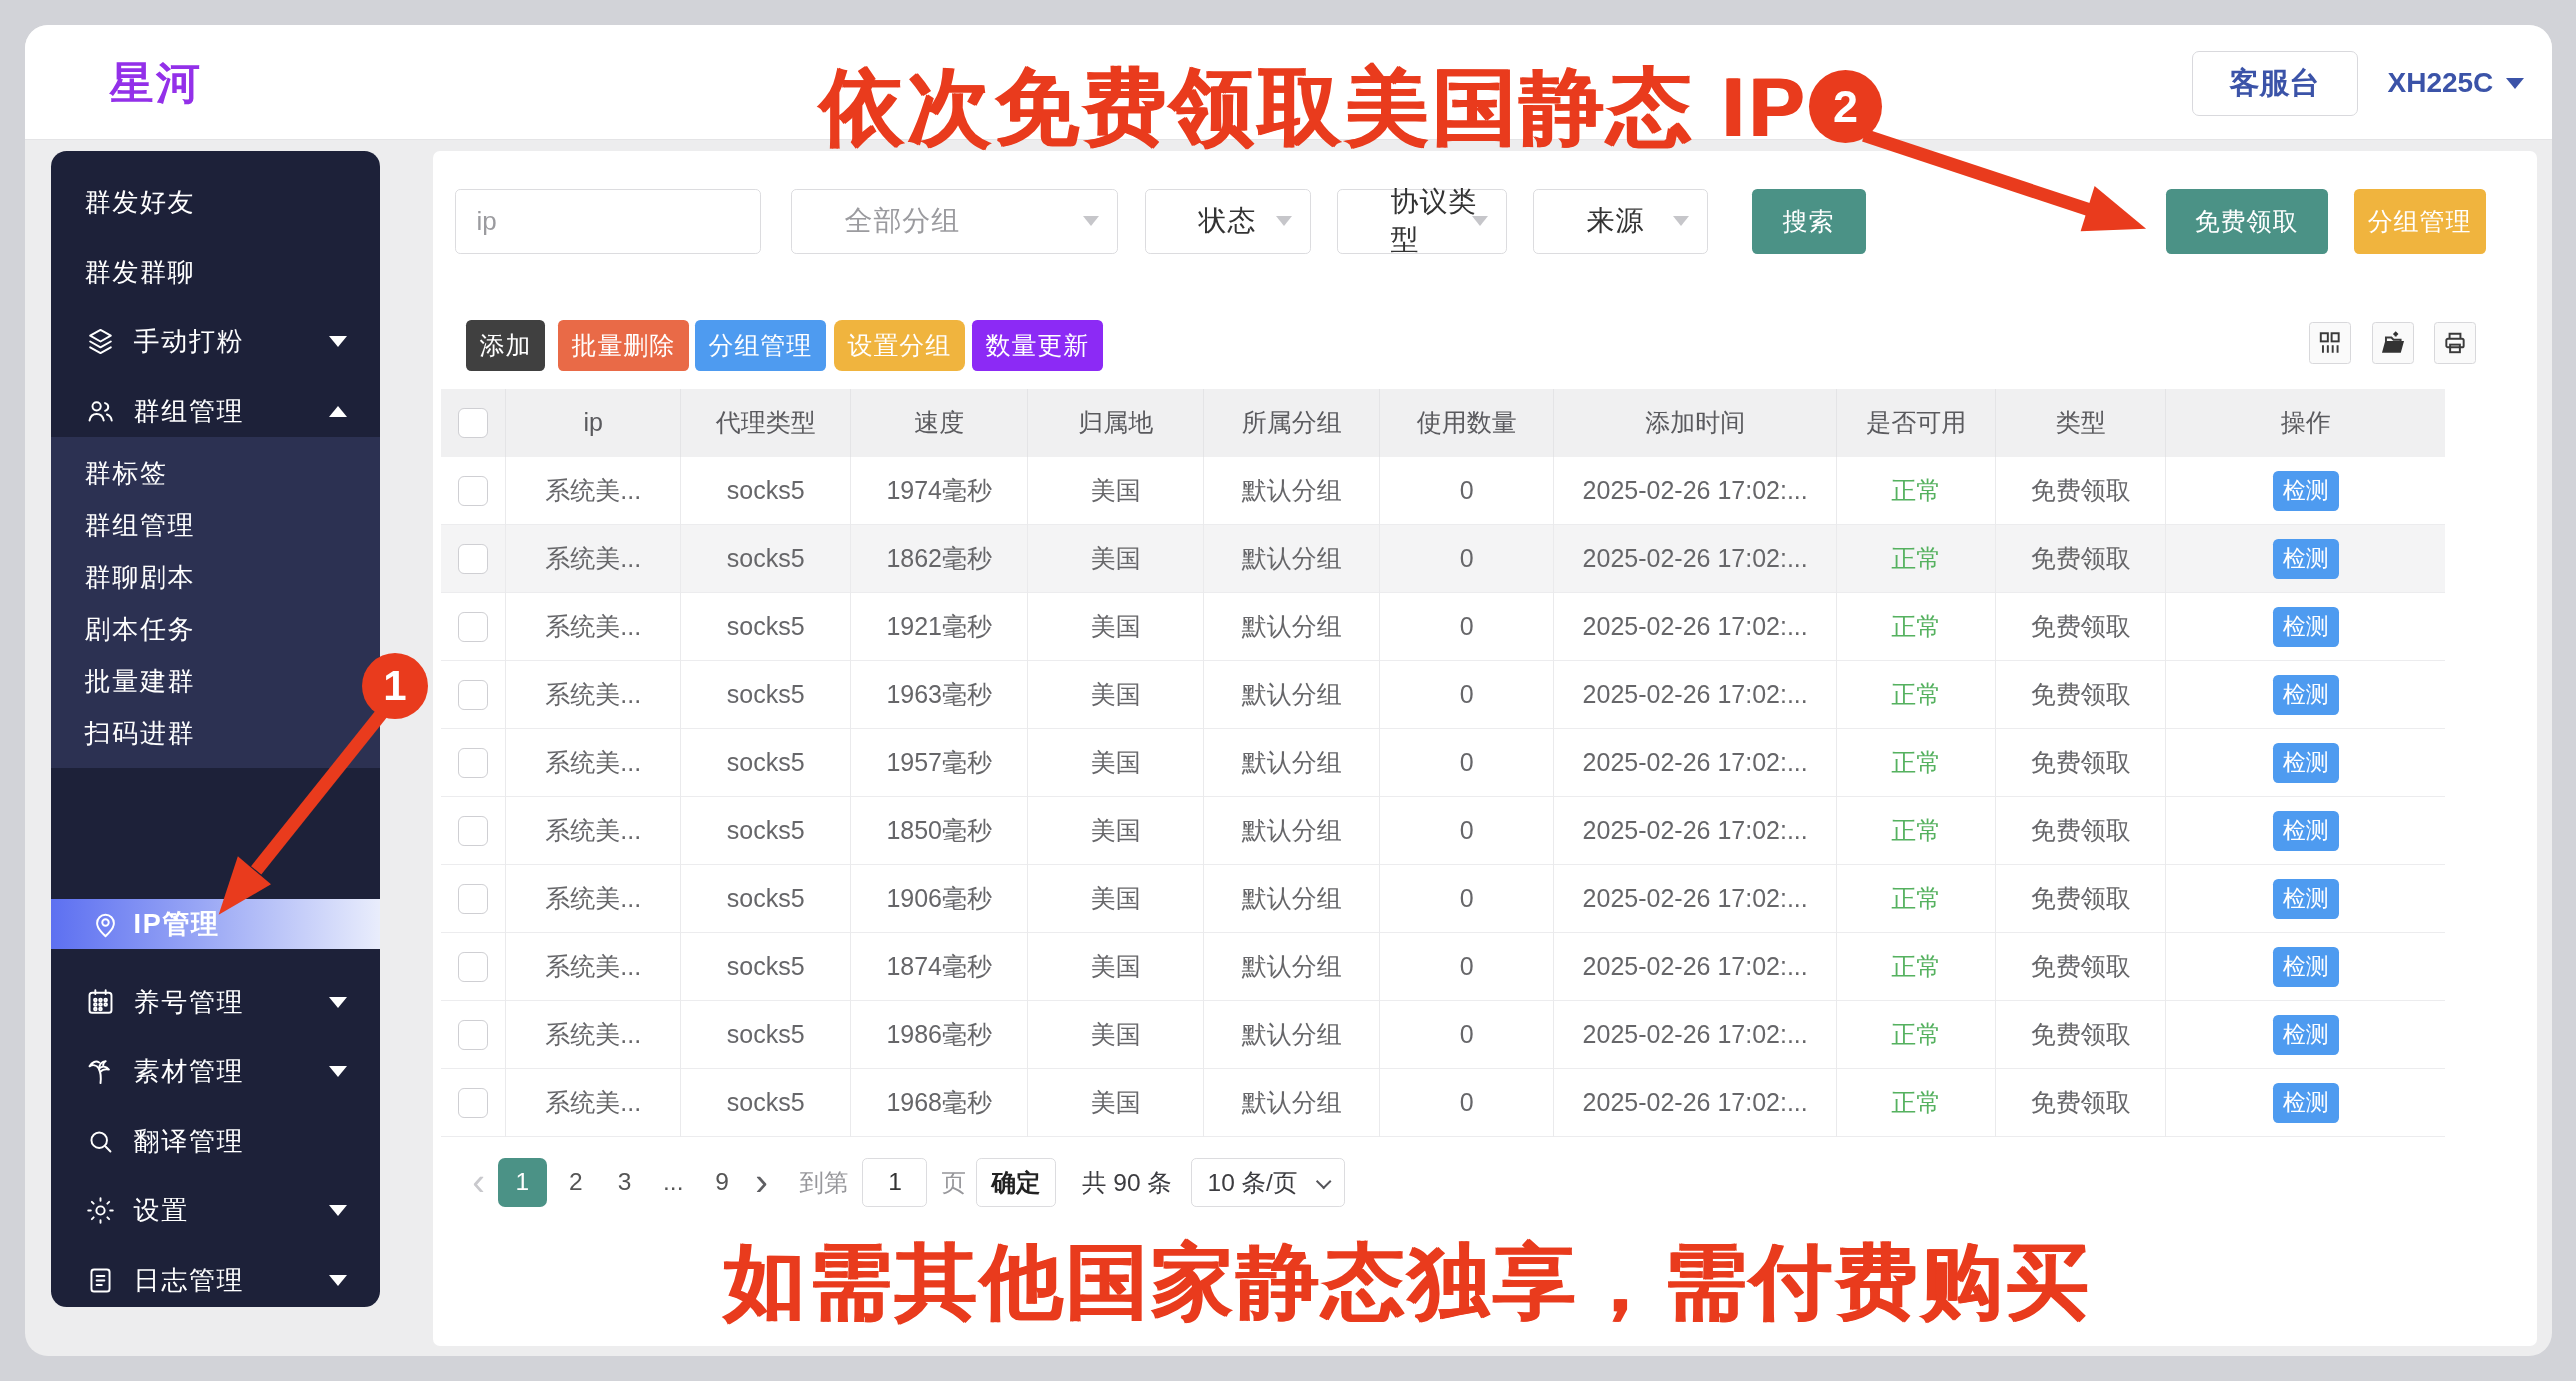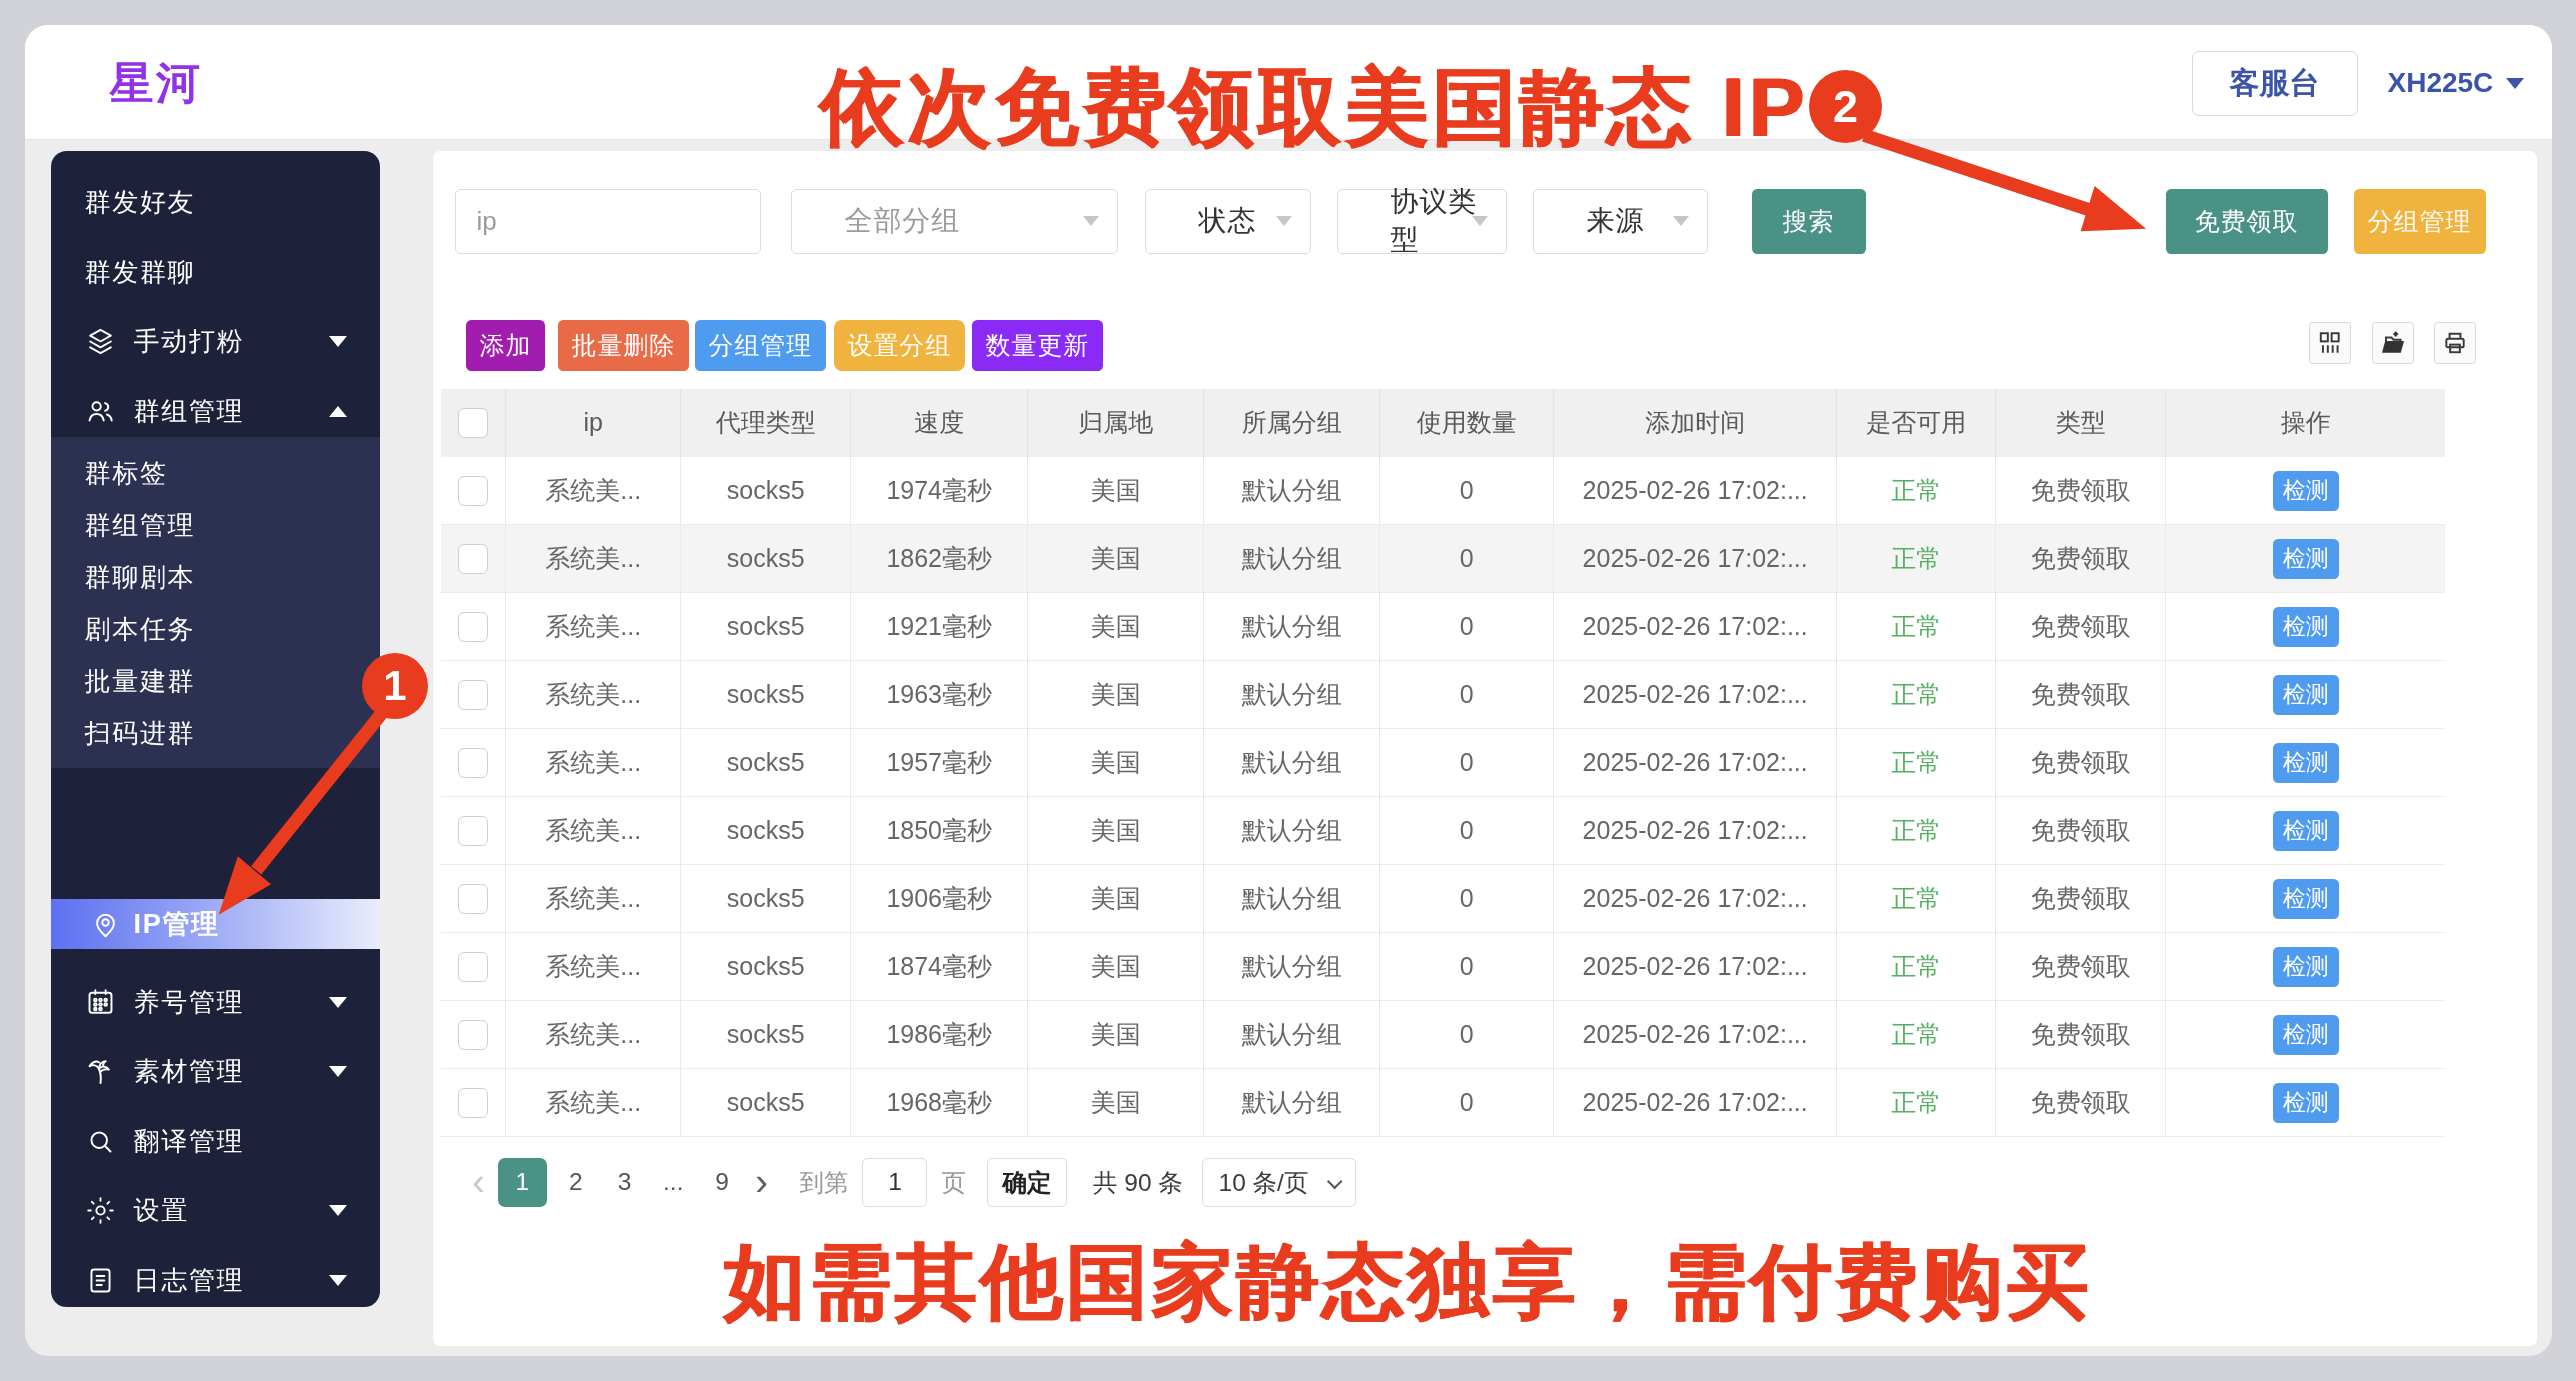--- a/index.html
+++ b/index.html
@@ -66,21 +66,21 @@
          border-left:8.7px solid transparent; border-right:8.7px solid transparent;
          border-top:10.5px solid #c6c6ca; }
   .btn { border:none; border-radius:5.2px; color:#fff; font-size:25px; cursor:pointer;
          font-family:inherit; letter-spacing:0.9px; }
   .search-btn { position:absolute; left:1319px; top:38px; width:114px; height:65px; background:#4b9286; }
   .claim-btn  { position:absolute; left:1733px; top:38px; width:162px; height:65px; background:#4b9286; }
   .grpmgr-btn { position:absolute; left:1921px; top:38px; width:132px; height:65px; background:#f0b43e; }
 
   
   .tb { position:absolute; top:169px; height:51px; padding:0 14px; line-height:51px; }
-  .tb-add   { left:33px;  background:#a21caf; }
+  .tb-add   { left:33px;  background:#404040; }
   .tb-del   { left:125px; background:#e96a47; }
   .tb-check { left:262px; background:#4e9bf0; }
   .tb-group { left:401px; background:#f0b43e;border-radius:8px; }
   .tb-count { left:539px; background:#8c2af5; }
   .icon-btn { position:absolute; top:171px; width:42px; height:42px; background:#fafafa;
               border:0.9px solid #d8d8db; border-radius:3.5px; display:flex; align-items:center;
               justify-content:center; cursor:pointer; color:#3a3a3a; }
   .icon-btn svg { width:26px; height:26px; }
   .ib1 { left:1876px; } .ib2 { left:1939px; } .ib3 { left:2001px; }
 
@@ -105,21 +105,21 @@
         font-size:24.5px; color:#666; }
   .pg .nav-ch { font-size:38px; line-height:49px; padding:0 8.7px; cursor:pointer; }
   .pg .prev { color:#c9c9cd; } .pg .next { color:#5f5f63; }
   .pg .pnum { min-width:40px; height:49px; display:flex; align-items:center; justify-content:center;
         margin:0 4.4px; cursor:pointer; border-radius:7px; color:#555; }
   .pg .pnum.active { width:49px; background:#4b9286; color:#fff; }
   .pg .goto-lbl { margin-left:23px; color:#97979b; }
   .pg .goto-input { width:65px; height:49px; border:0.9px solid #dcdcdf; border-radius:5.2px;
         text-align:center; font-size:24.5px; margin:0 14px; font-family:inherit; color:#333; outline:none;}
   .pg .page-lbl { color:#97979b; }
-  .pg .confirm { margin-left:21px; width:80px; height:49px; background:#fff; border:0.9px solid #dcdcdf;
+  .pg .confirm { margin-left:10px; width:80px; height:49px; background:#fff; border:0.9px solid #dcdcdf;
         border-radius:5.2px; font-size:24.5px; font-weight:bold; color:#222; cursor:pointer; font-family:inherit;}
   .pg .total { margin-left:26px; color:#3c3c40; }
   .pg .per-page { margin-left:19px; width:154px; height:49px; border:0.9px solid #dcdcdf; border-radius:5.2px;
         display:flex; align-items:center; padding:0 15.7px; color:#3c3c40; cursor:pointer; position:relative;}
   .pg .per-page .vee { position:absolute; right:14px; top:17.5px; width:11.4px; height:11.4px;
         border-right:2.6px solid #55555a; border-bottom:2.6px solid #55555a; transform:rotate(45deg); }
 
   
   .annot-text { position:absolute; color:#e93b1d; font-weight:bold; letter-spacing:3.5px;
         white-space:nowrap; z-index:40; text-shadow:1.7px 0 0 #e93b1d; }

